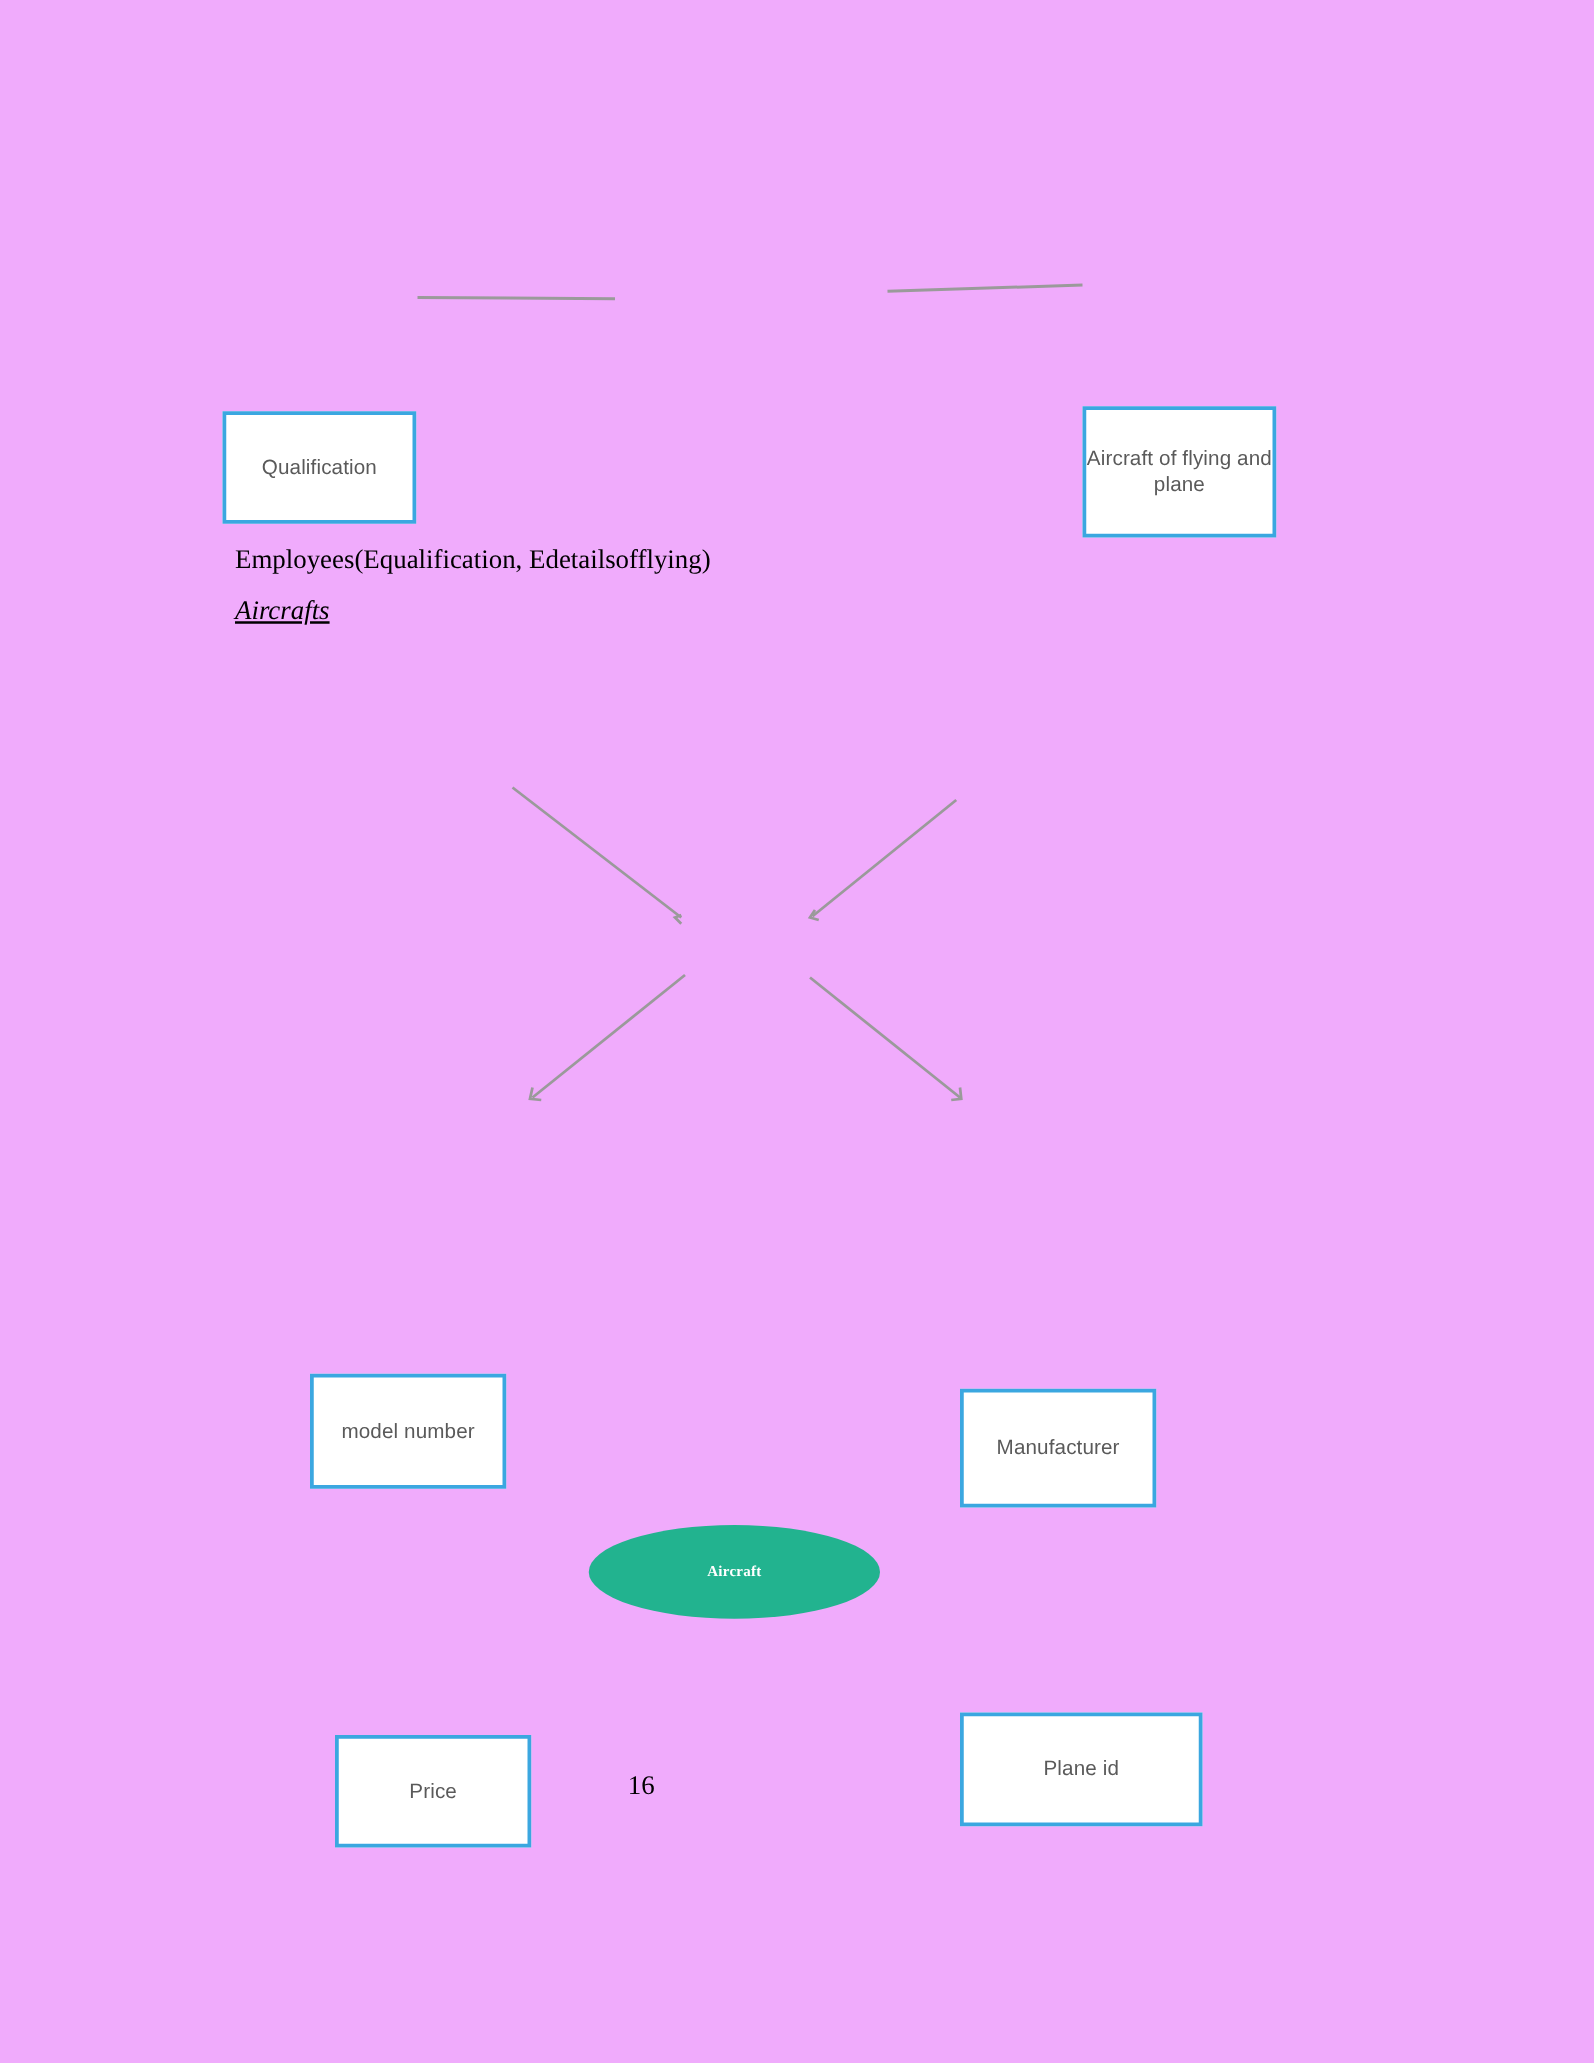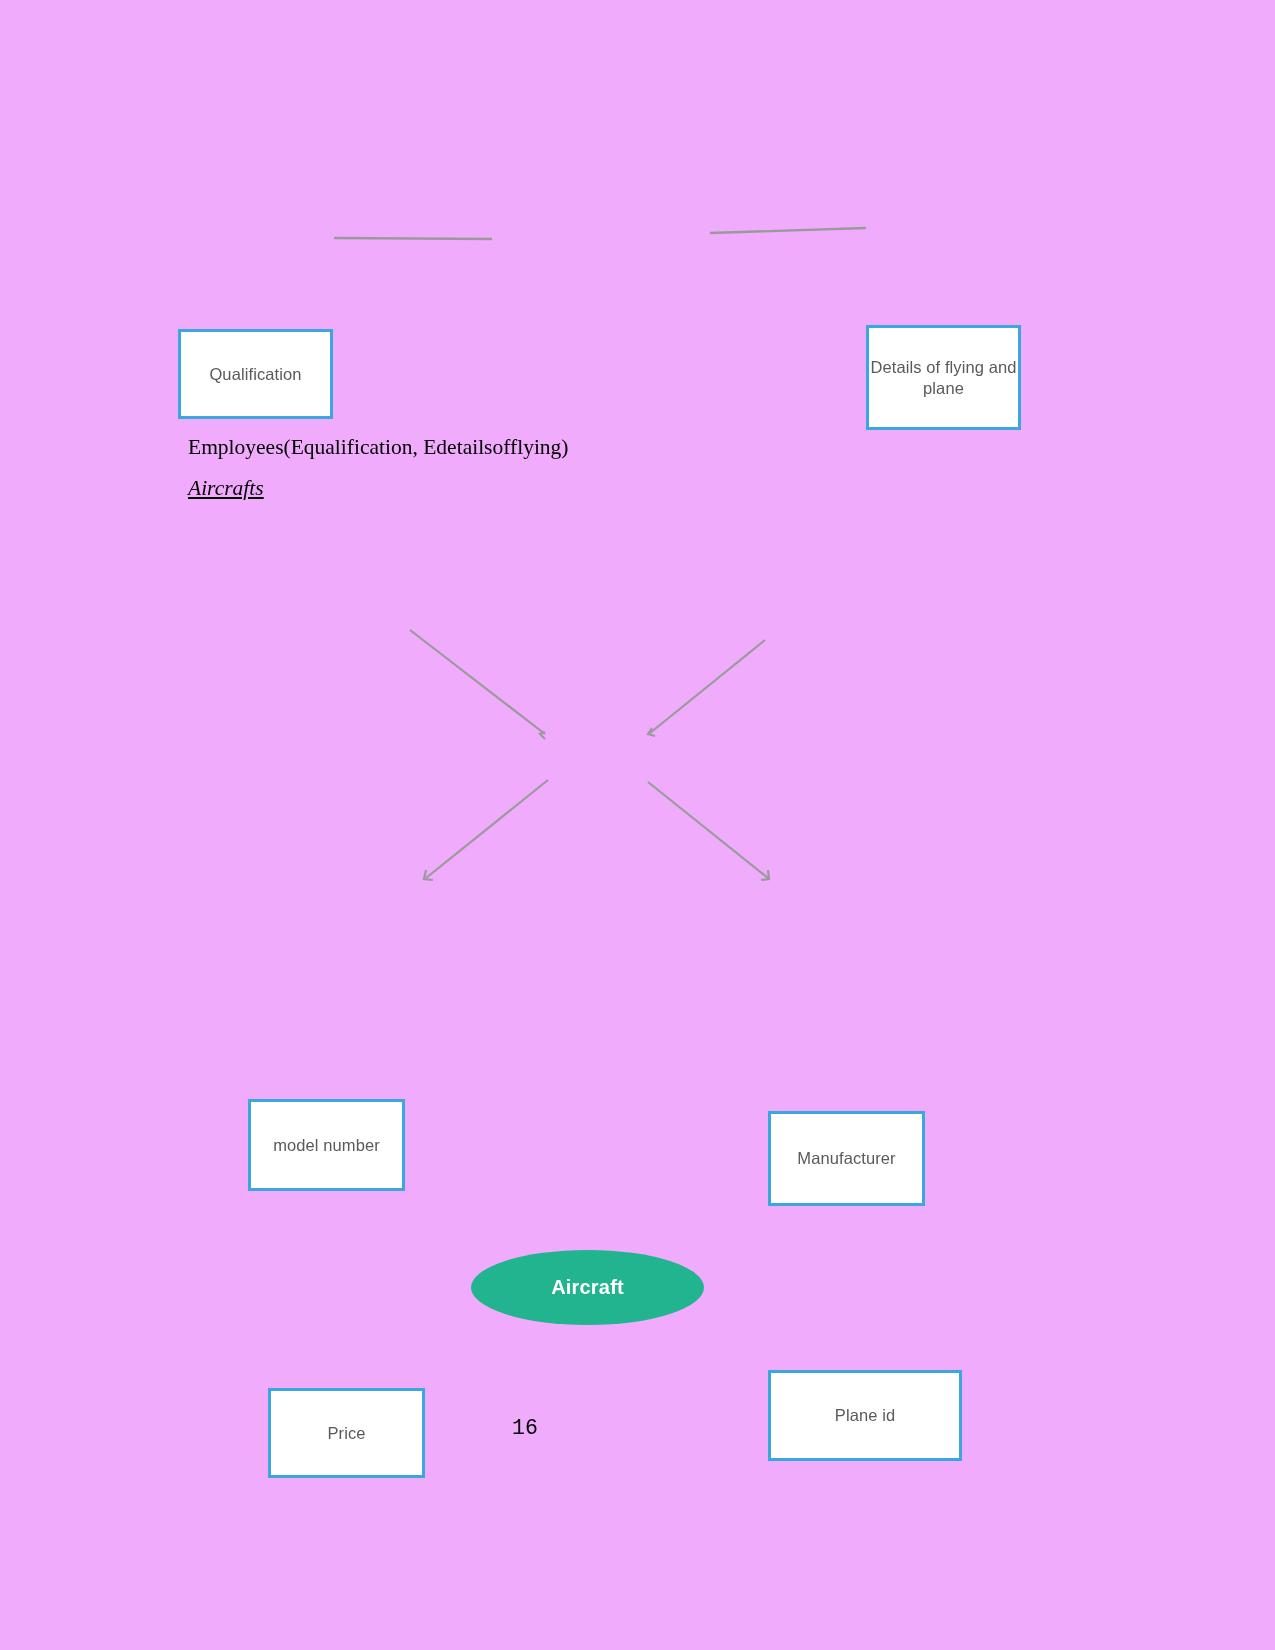--- a/index.html
+++ b/index.html
@@ -140,34 +140,35 @@
   }
   #box-plane-id {
     left: 768px;
     top: 830px;
     width: 194px;
     height: 91px;
     font-size: 16.5px;
   }
   #ellipse-aircraft {
     left: 471px;
-    top: 710px;
+    top: 680px;
     width: 233px;
     height: 75px;
-    font-size: 20px;
+    font-size: 12px;
+    font-family: Liberation Serif, serif;
   }
 
   
   #page-number {
     position: absolute;
-    left: 12px;
+    left: 0;
     top: 1416px;
     width: 1026px;
     text-align: center;
-    font-family: Liberation Mono, monospace;
+    font-family: Liberation Serif, serif;
     font-size: 21.5px;
     color: #000000;
   }
 </style>
 </head>
 <body>
 
 <div class="page">
 
   <div id="diagram-employees" class="er-diagram">
@@ -175,21 +176,21 @@
       <line x1="334" y1="88" x2="492" y2="89" stroke="#9a9a9a" stroke-width="2.4"></line>
       <line x1="710" y1="83" x2="866" y2="78" stroke="#9a9a9a" stroke-width="2.4"></line>
     </svg>
 
     <div id="box-qualification" class="attr-box">
       <span>Qualification</span>
     </div>
 
 
     <div id="box-details-flying" class="attr-box">
-      <span>Details of flying and plane</span>
+      <span>Aircraft of flying and plane</span>
     </div>
   </div>
 
   <div id="line-employees-schema" class="doc-line">Employees(Equalification, Edetailsofflying)</div>
 
   <div id="heading-aircrafts" class="doc-line">Aircrafts</div>
 
   <div id="diagram-aircraft" class="er-diagram">
     <svg class="er-svg" width="1275" height="420" viewBox="0 0 1275 420">
       <line x1="410" y1="90" x2="545" y2="194" stroke="#9a9a9a" stroke-width="2.2"></line>

